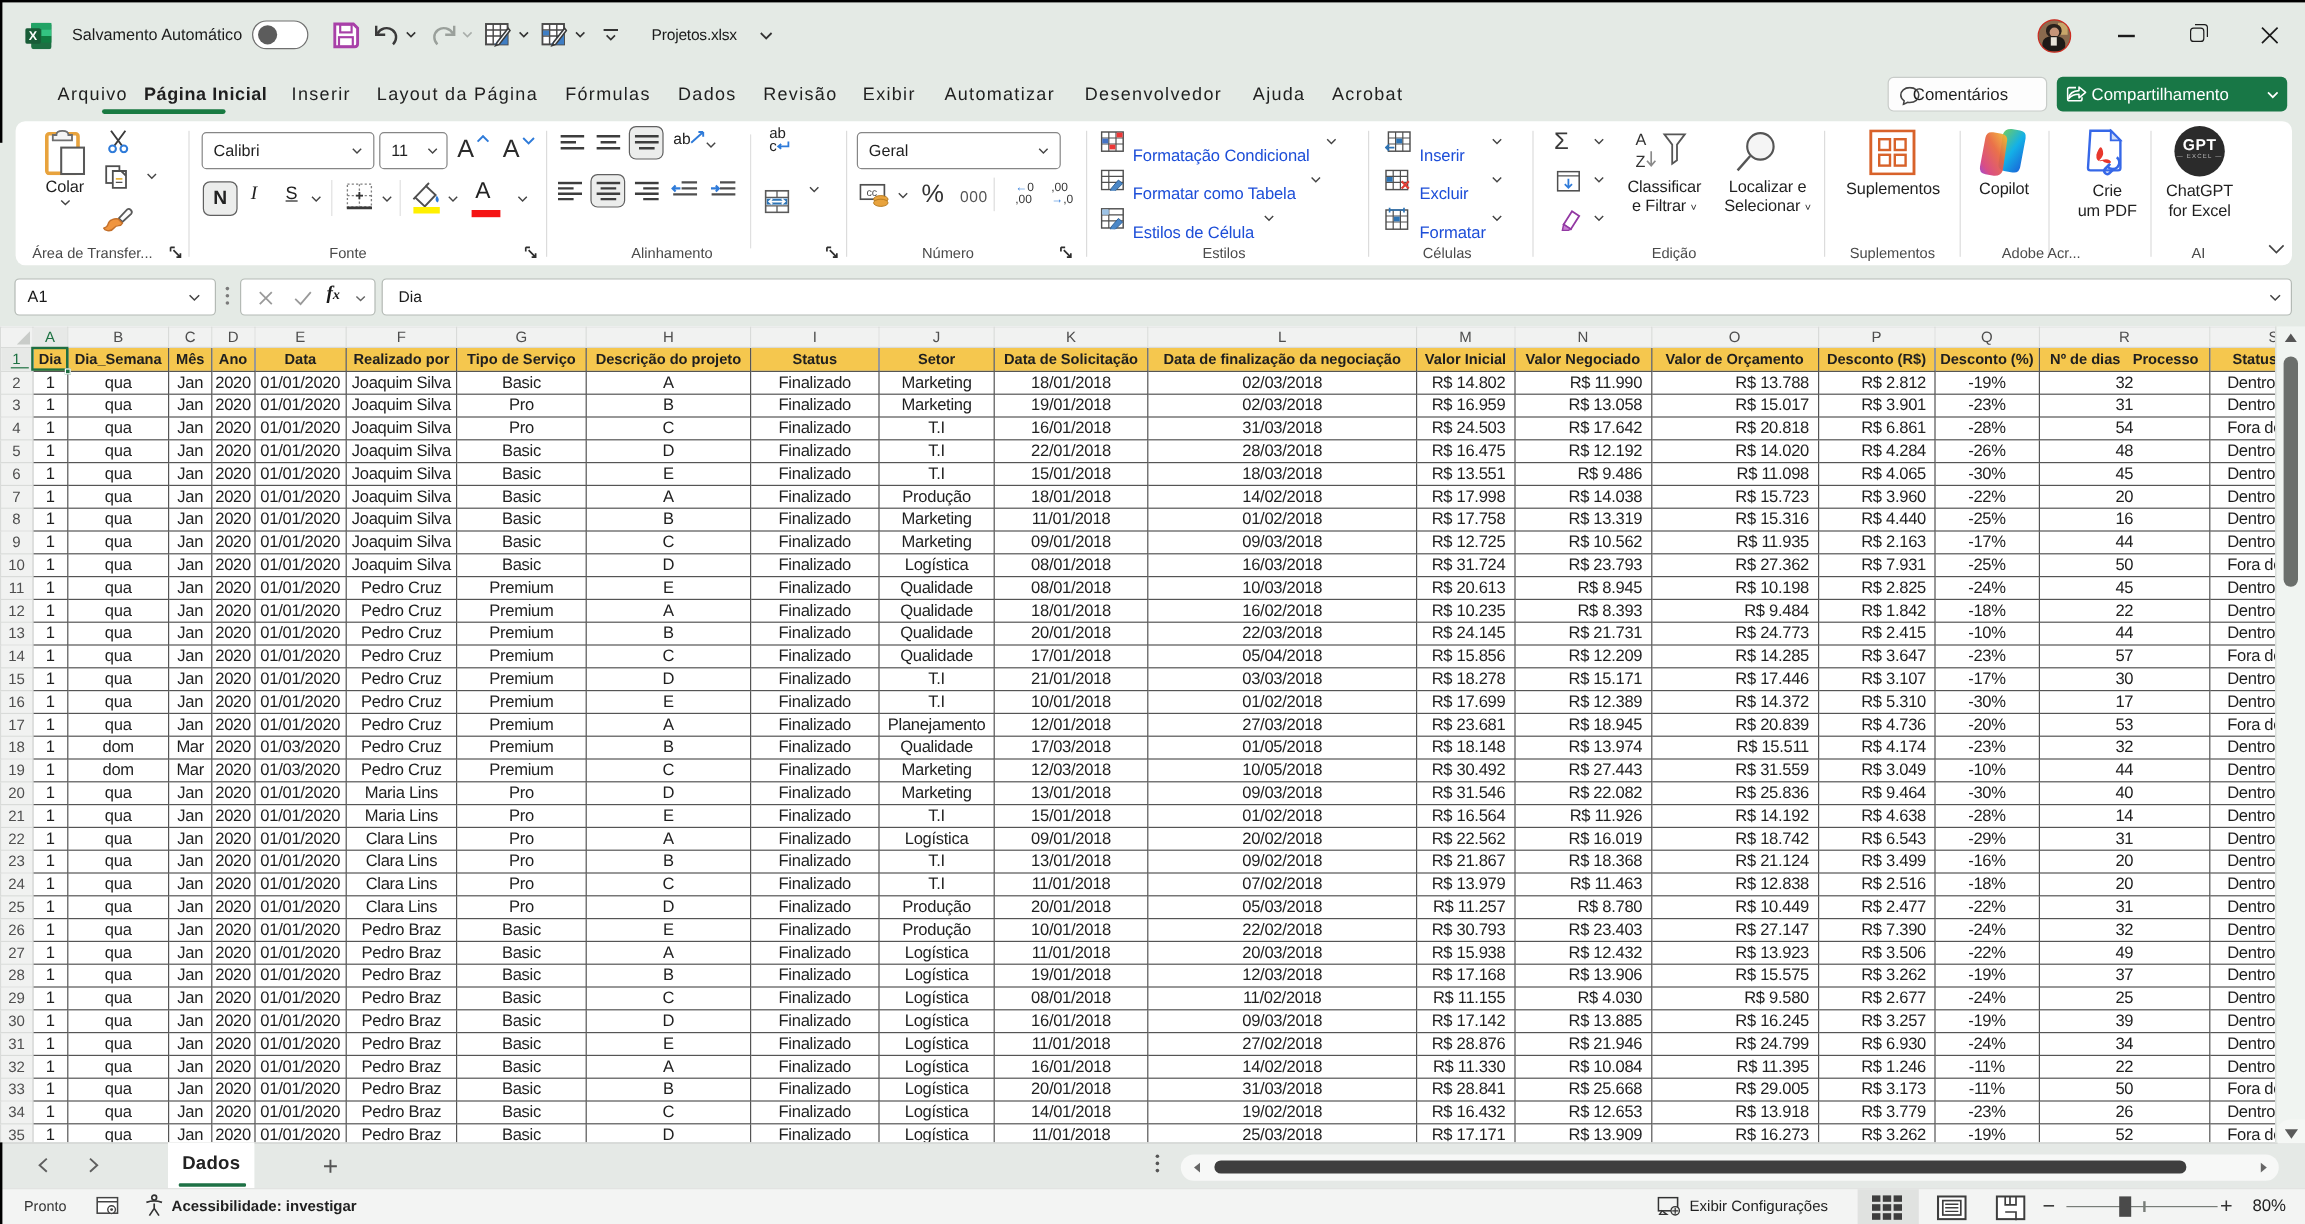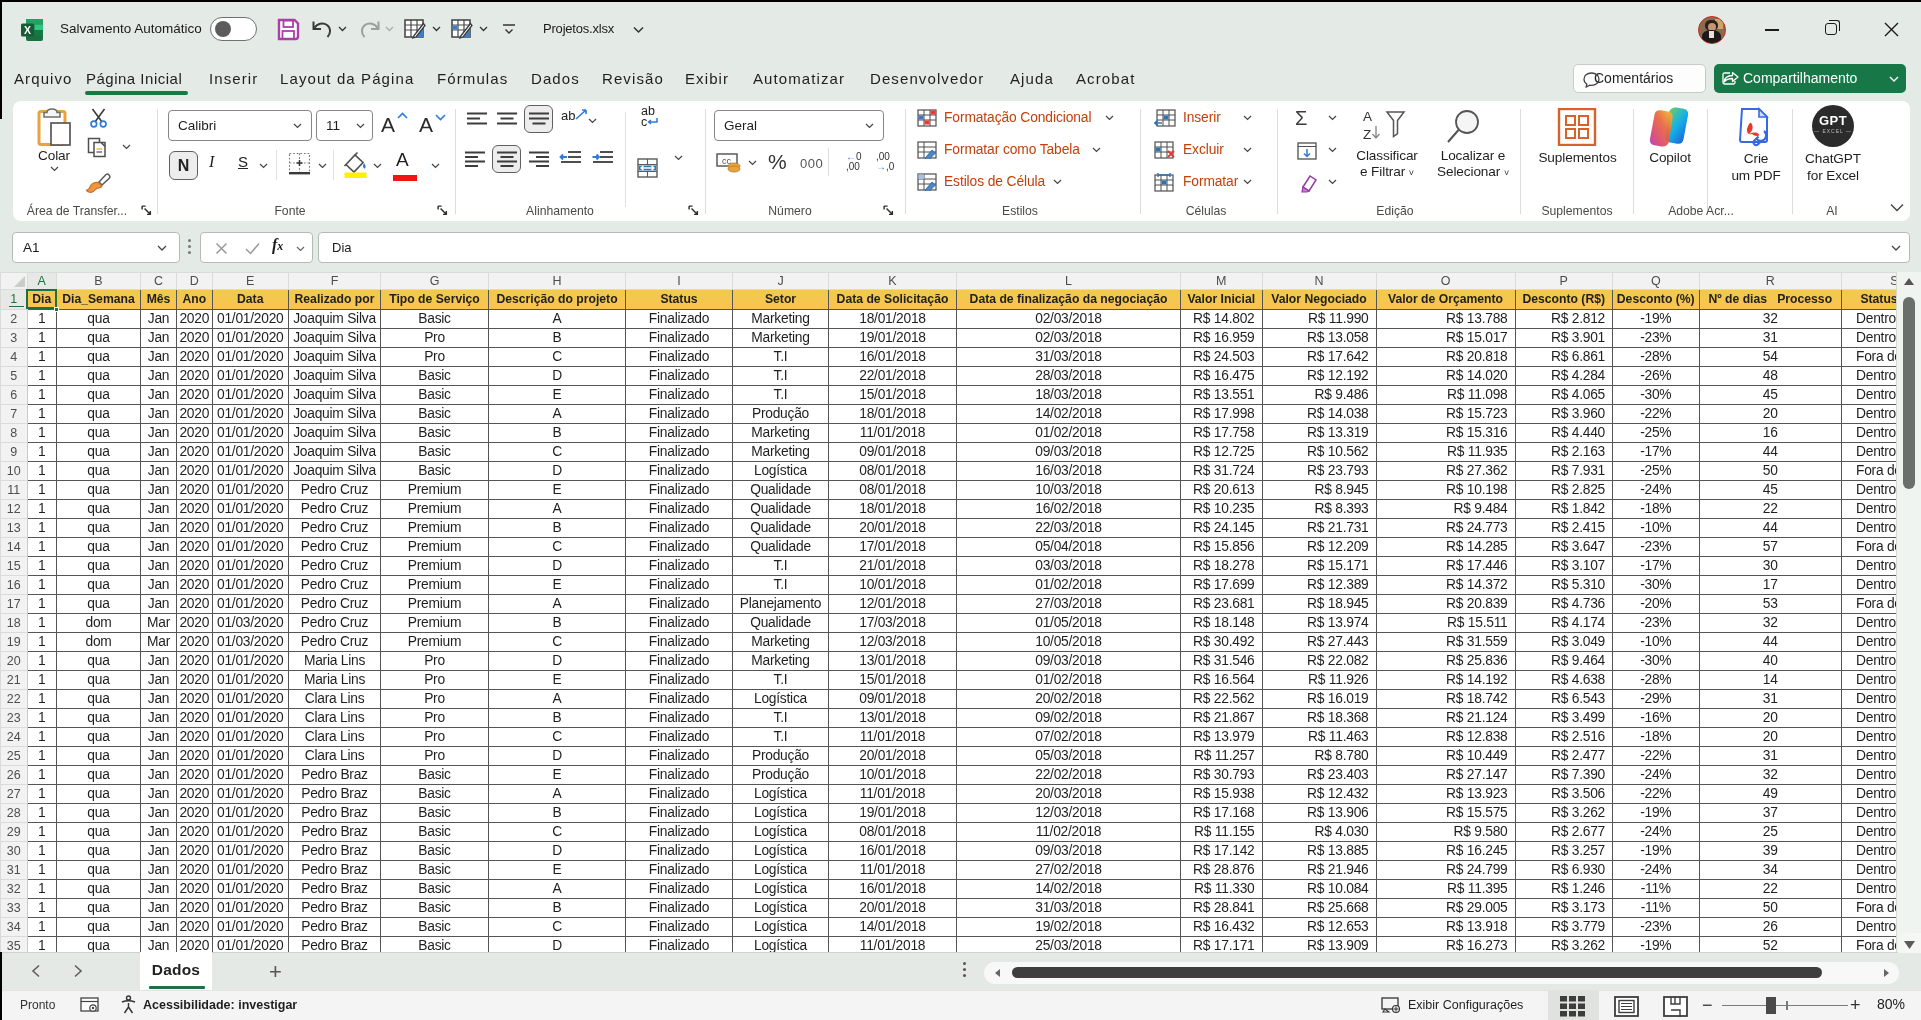--- a/index.html
+++ b/index.html
@@ -13,33 +13,33 @@
 #leftedge { left:0; top:0; width:2px; height:119px; background:#000; z-index:50; }
 .tbtext { font-size:13.5px; color:#1b1b1b; }
 #searchbox { left:741px; top:10px; width:459px; height:38px; background:#fff; border:1px solid #9aa09b; border-radius:4px; }
 #searchbox .mag { position:absolute; left:22px; top:9px; width:13px; height:13px; border:1.6px solid #545454; border-radius:50%; }
 #searchbox .mag:after { content:""; position:absolute; left:11px; top:11px; width:6px; height:1.6px; background:#545454; transform:rotate(45deg); }
 #searchbox .ph { position:absolute; left:52px; top:10px; font-size:14.5px; color:#494f4a; }
 svg { display:block; }
 
 
 #menubar { left:0; top:60px; width:1921px; height:41px; background:#E4EAE5; }
-.menuitem { position:absolute; top:70px; font-size:15px; color:#1f1f1f; white-space:nowrap; letter-spacing:1.1px; }
-#mi-home { font-weight:normal; letter-spacing:0.5px; }
+.menuitem { position:absolute; top:70px; font-size:15px; color:#1f1f1f; white-space:nowrap; letter-spacing:1.1px;margin-left:34px; }
+#mi-home { font-weight:bold; letter-spacing:0.5px; }
 #homeunderline { left:85px; top:91px; width:103px; height:3.5px; background:#187A41; border-radius:2px; }
 #btn-coment { left:1573px; top:64px; width:133px; height:29px; background:#fdfdfd; border:1px solid #c8ccc9; border-radius:5px; font-size:14px; color:#1f1f1f; line-height:27px; }
 #btn-compart { left:1714px; top:64px; width:192px; height:29px; background:#187746; border-radius:5px; font-size:14px; color:#fff; line-height:29px; }
 
 
 #ribbon { left:13px; top:101px; width:1897px; height:120px; background:#fff; border-radius:8px; }
 .rsep { position:absolute; top:109px; width:1px; height:105px; background:#dcdcdc; }
 .rlabel { position:absolute; top:204px; font-size:12.2px; color:#4a4a4a; text-align:center; white-space:nowrap; }
 .launcher { position:absolute; top:205px; width:11px; height:11px; }
 .combo { position:absolute; border:1px solid #868686; border-radius:4px; background:#fff; font-size:13.5px; color:#1f1f1f; }
-.ribtext { position:absolute; font-size:13.8px; color:#c2410c; white-space:nowrap; letter-spacing:-0.1px; }
+.ribtext { position:absolute; font-size:13.8px; color:#1d4ed8; white-space:nowrap; letter-spacing:-0.1px;margin-top:12px; }
 .bigbtn { position:absolute; text-align:center; font-size:13.6px; color:#1f1f1f; letter-spacing:-0.1px; }
 .selbox { background:#ECEDEC; border:1.4px solid #606060; border-radius:6px; }
 
 
 #fbar { left:0; top:222px; width:1921px; height:49px; background:#E4EAE5; }
 .fbox { position:absolute; background:#fff; border:1px solid #b4bab5; border-radius:4px; }
 
 
 #gtable { border-collapse:collapse; table-layout:fixed; width:1896px; }
 #gtable td { font-size:13.8px; color:#1f1f1f; text-align:center; white-space:nowrap; overflow:hidden; height:19px; padding:0; border:1px solid #555555; letter-spacing:-0.25px; }

